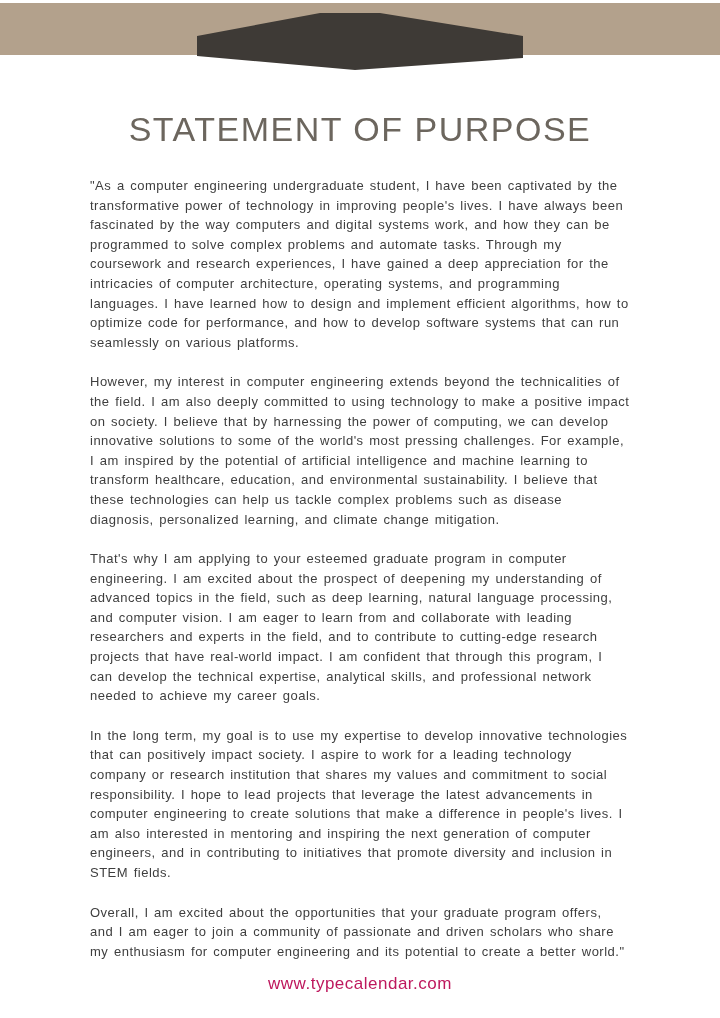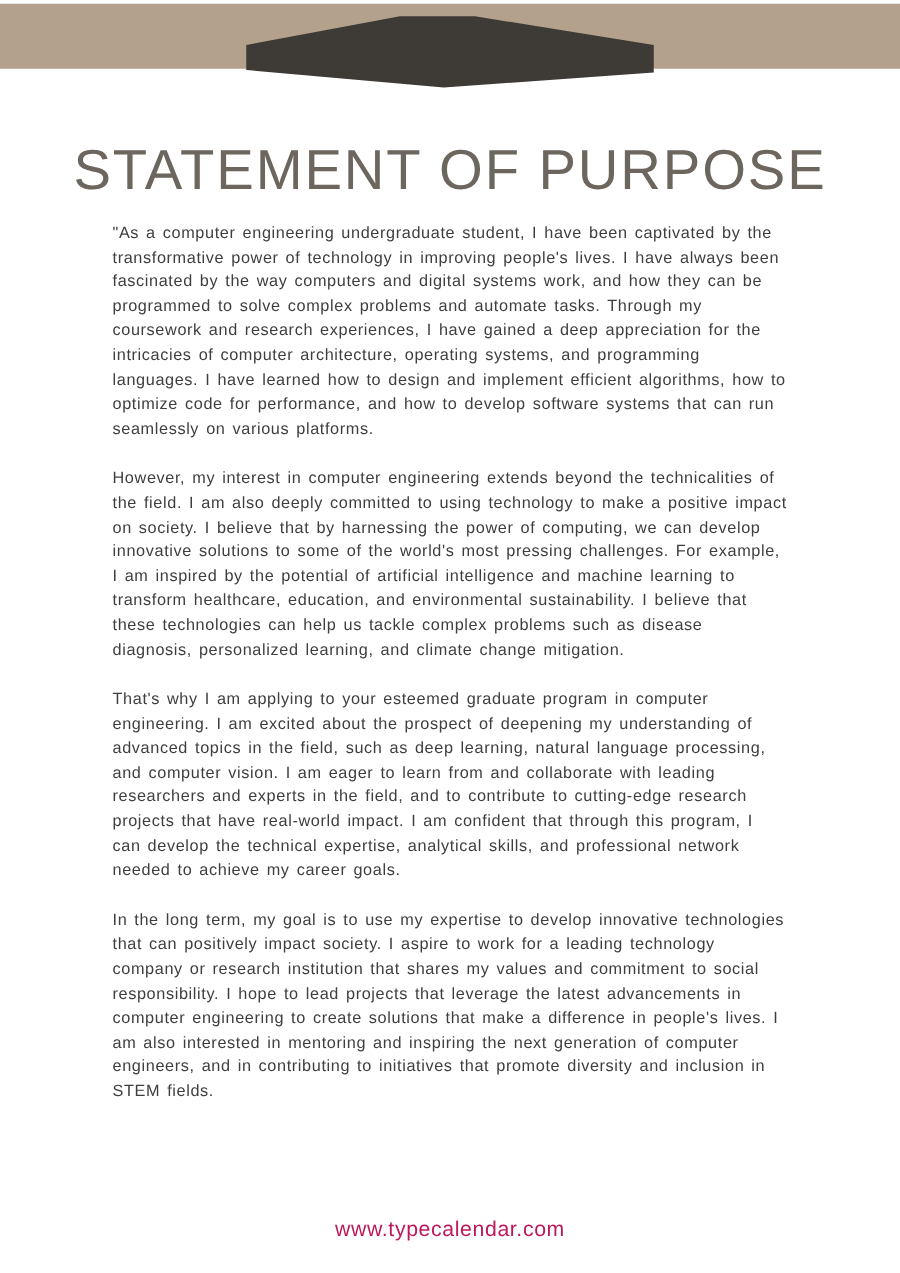--- a/index.html
+++ b/index.html
@@ -31,21 +31,21 @@
     position: absolute;
     top: 0; left: 0;
     display: block;
   }
   .title {
     position: absolute;
     top: 110px; left: 0;
     width: 720px;
     margin: 0;
     text-align: center;
-    font-size: 45px;
+    font-size: 34px;
     font-weight: 300;
     letter-spacing: 1.5px;
     color: #6c665e;
     font-family: "Liberation Sans", sans-serif;
   }
   .content {
     position: absolute;
     top: 176px;
     left: 90px;
     width: 540px;
@@ -82,17 +82,18 @@
     <polygon points="197,36 320,13 380,13 523,36 523,58 355,70 197,56" fill="#3e3a36"></polygon>
   </svg>
 
   <h1 class="title">STATEMENT OF PURPOSE</h1>
 
   <div class="content">
     <p>"As a computer engineering undergraduate student, I have been captivated by the transformative power of technology in improving people's lives. I have always been fascinated by the way computers and digital systems work, and how they can be programmed to solve complex problems and automate tasks. Through my coursework and research experiences, I have gained a deep appreciation for the intricacies of computer architecture, operating systems, and programming languages. I have learned how to design and implement efficient algorithms, how to optimize code for performance, and how to develop software systems that can run seamlessly on various platforms.</p>
     <p>However, my interest in computer engineering extends beyond the technicalities of the field. I am also deeply committed to using technology to make a positive impact on society. I believe that by harnessing the power of computing, we can develop innovative solutions to some of the world's most pressing challenges. For example, I am inspired by the potential of artificial intelligence and machine learning to transform healthcare, education, and environmental sustainability. I believe that these technologies can help us tackle complex problems such as disease diagnosis, personalized learning, and climate change mitigation.</p>
     <p>That's why I am applying to your esteemed graduate program in computer engineering. I am excited about the prospect of deepening my understanding of advanced topics in the field, such as deep learning, natural language processing, and computer vision. I am eager to learn from and collaborate with leading researchers and experts in the field, and to contribute to cutting-edge research projects that have real-world impact. I am confident that through this program, I can develop the technical expertise, analytical skills, and professional network needed to achieve my career goals.</p>
     <p>In the long term, my goal is to use my expertise to develop innovative technologies that can positively impact society. I aspire to work for a leading technology company or research institution that shares my values and commitment to social responsibility. I hope to lead projects that leverage the latest advancements in computer engineering to create solutions that make a difference in people's lives. I am also interested in mentoring and inspiring the next generation of computer engineers, and in contributing to initiatives that promote diversity and inclusion in STEM fields.</p>
+    <p>Overall, I am excited about the opportunities that your graduate program offers, and I am eager to join a community of passionate and driven scholars who share my enthusiasm for computer engineering and its potential to create a better world."</p>
   </div>
 
   <div class="footer">www.typecalendar.com</div>
 
 </div>
 
 </body></html>

